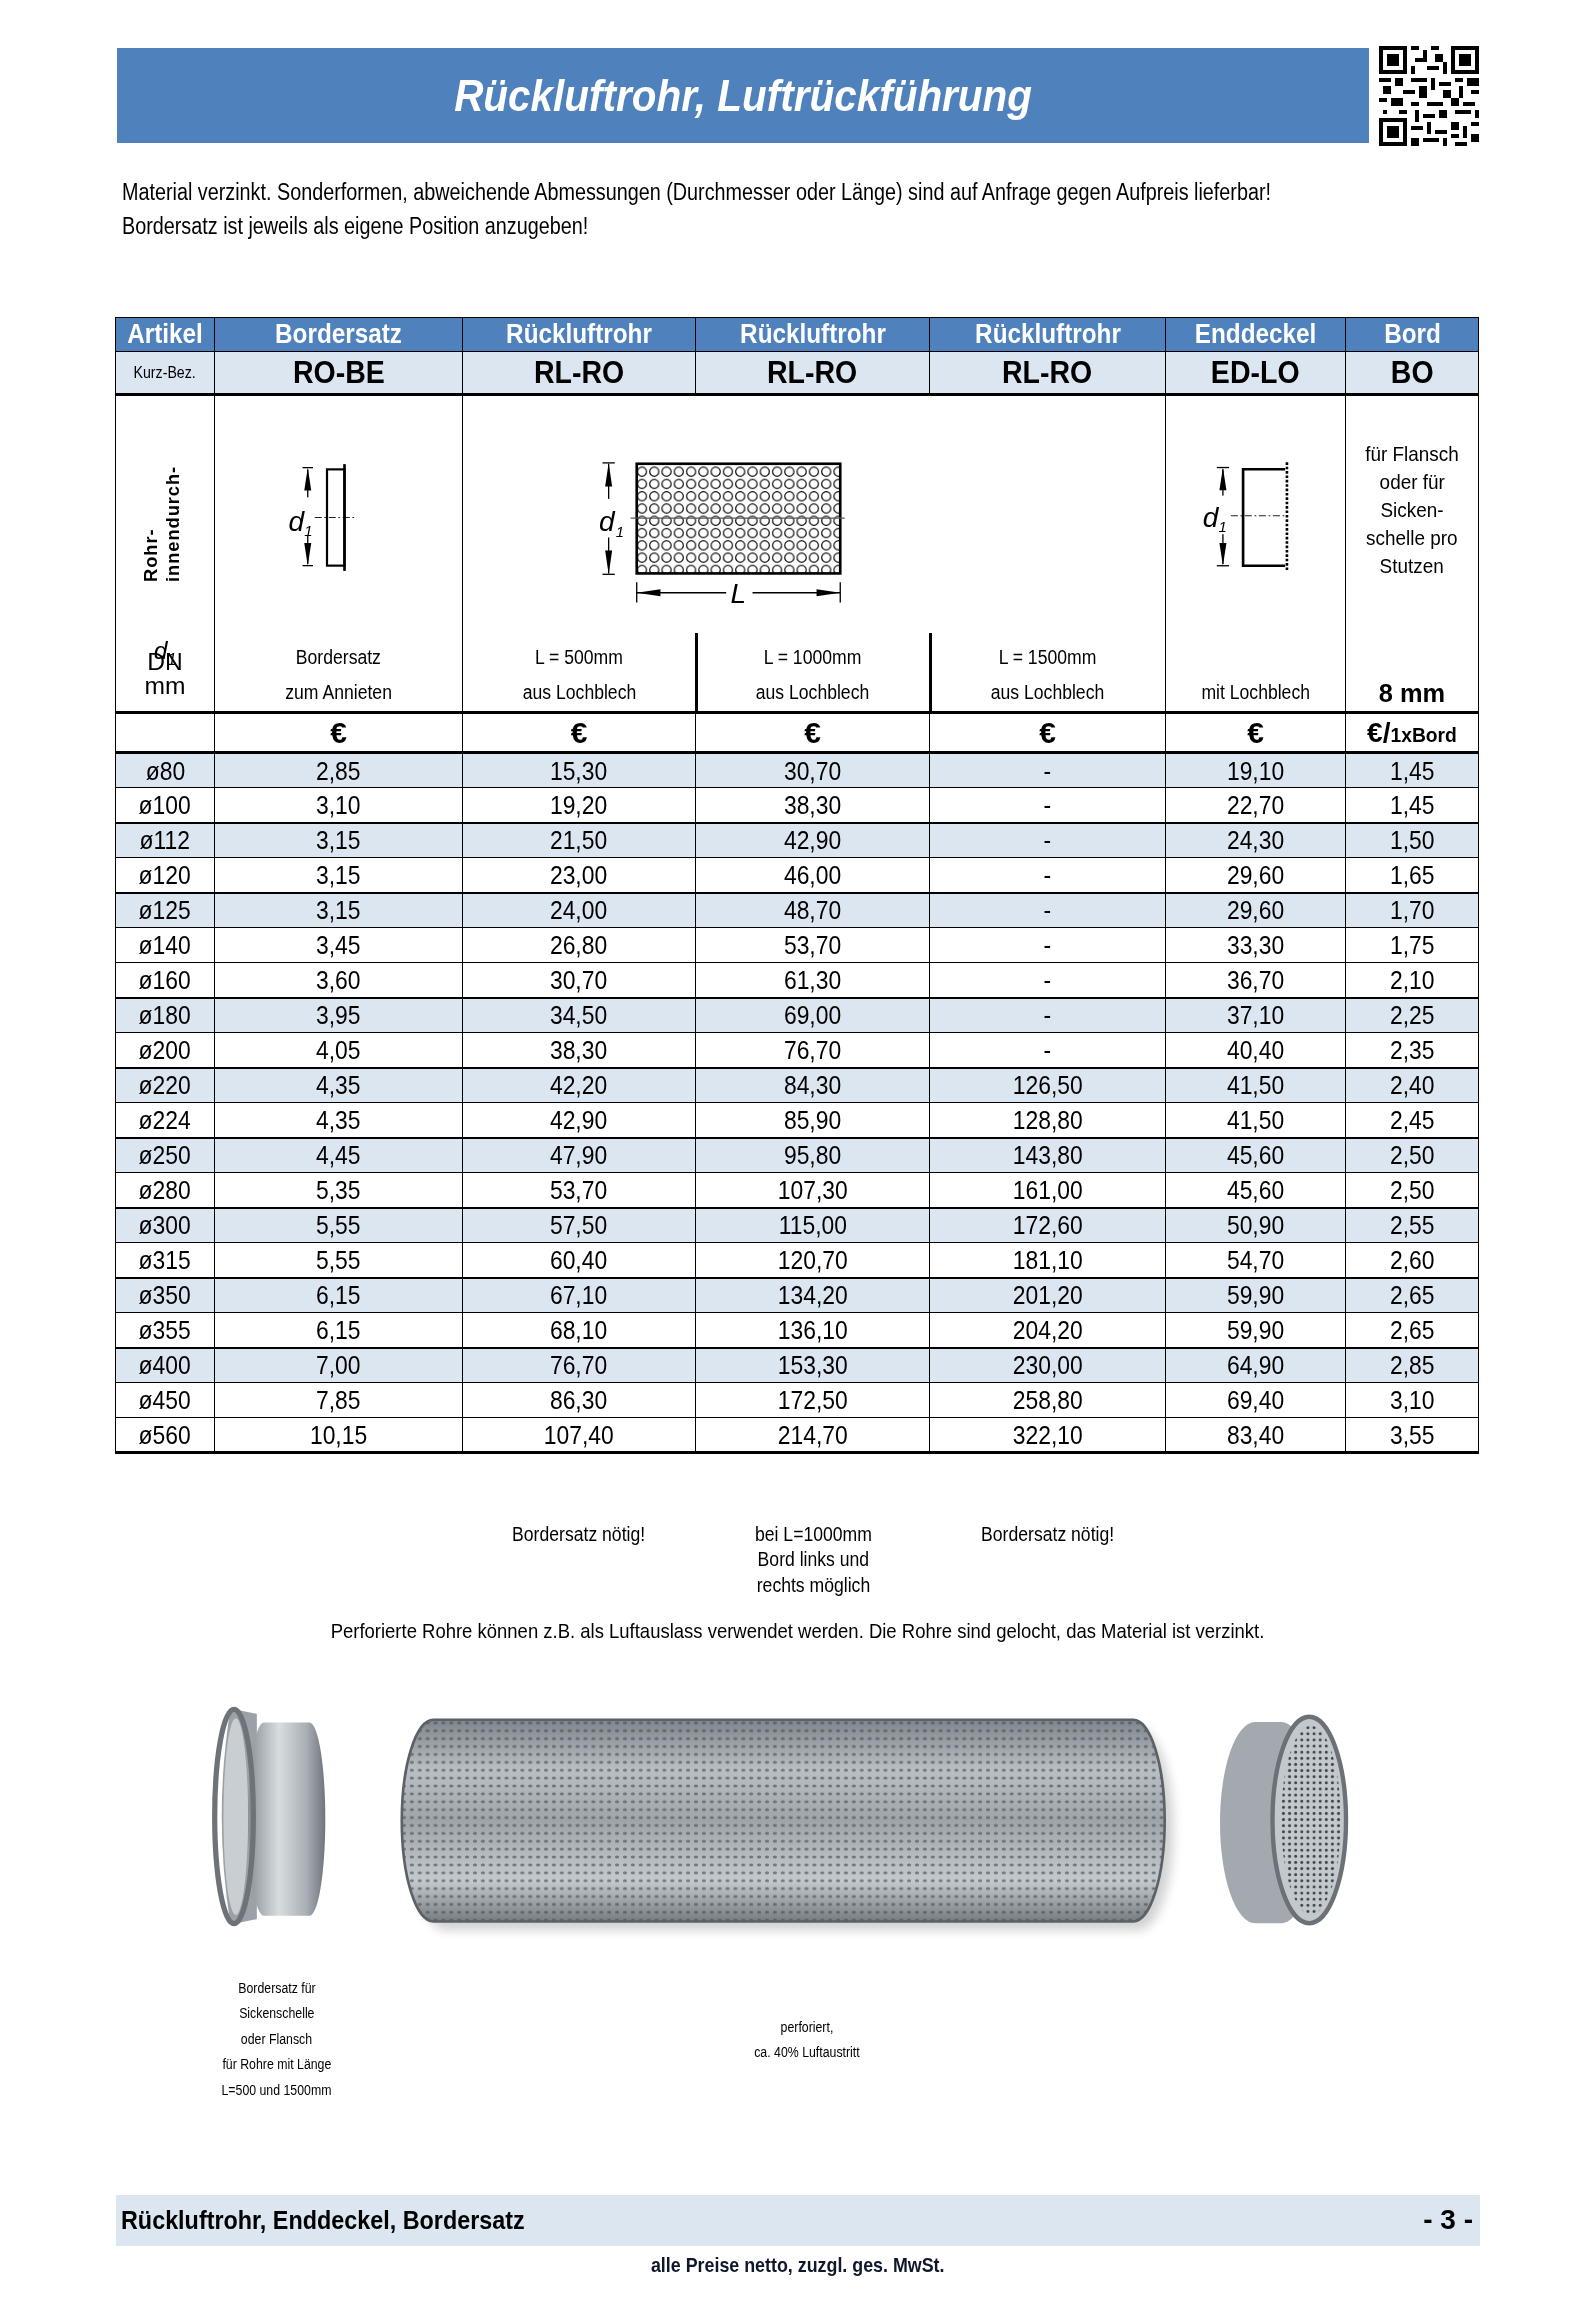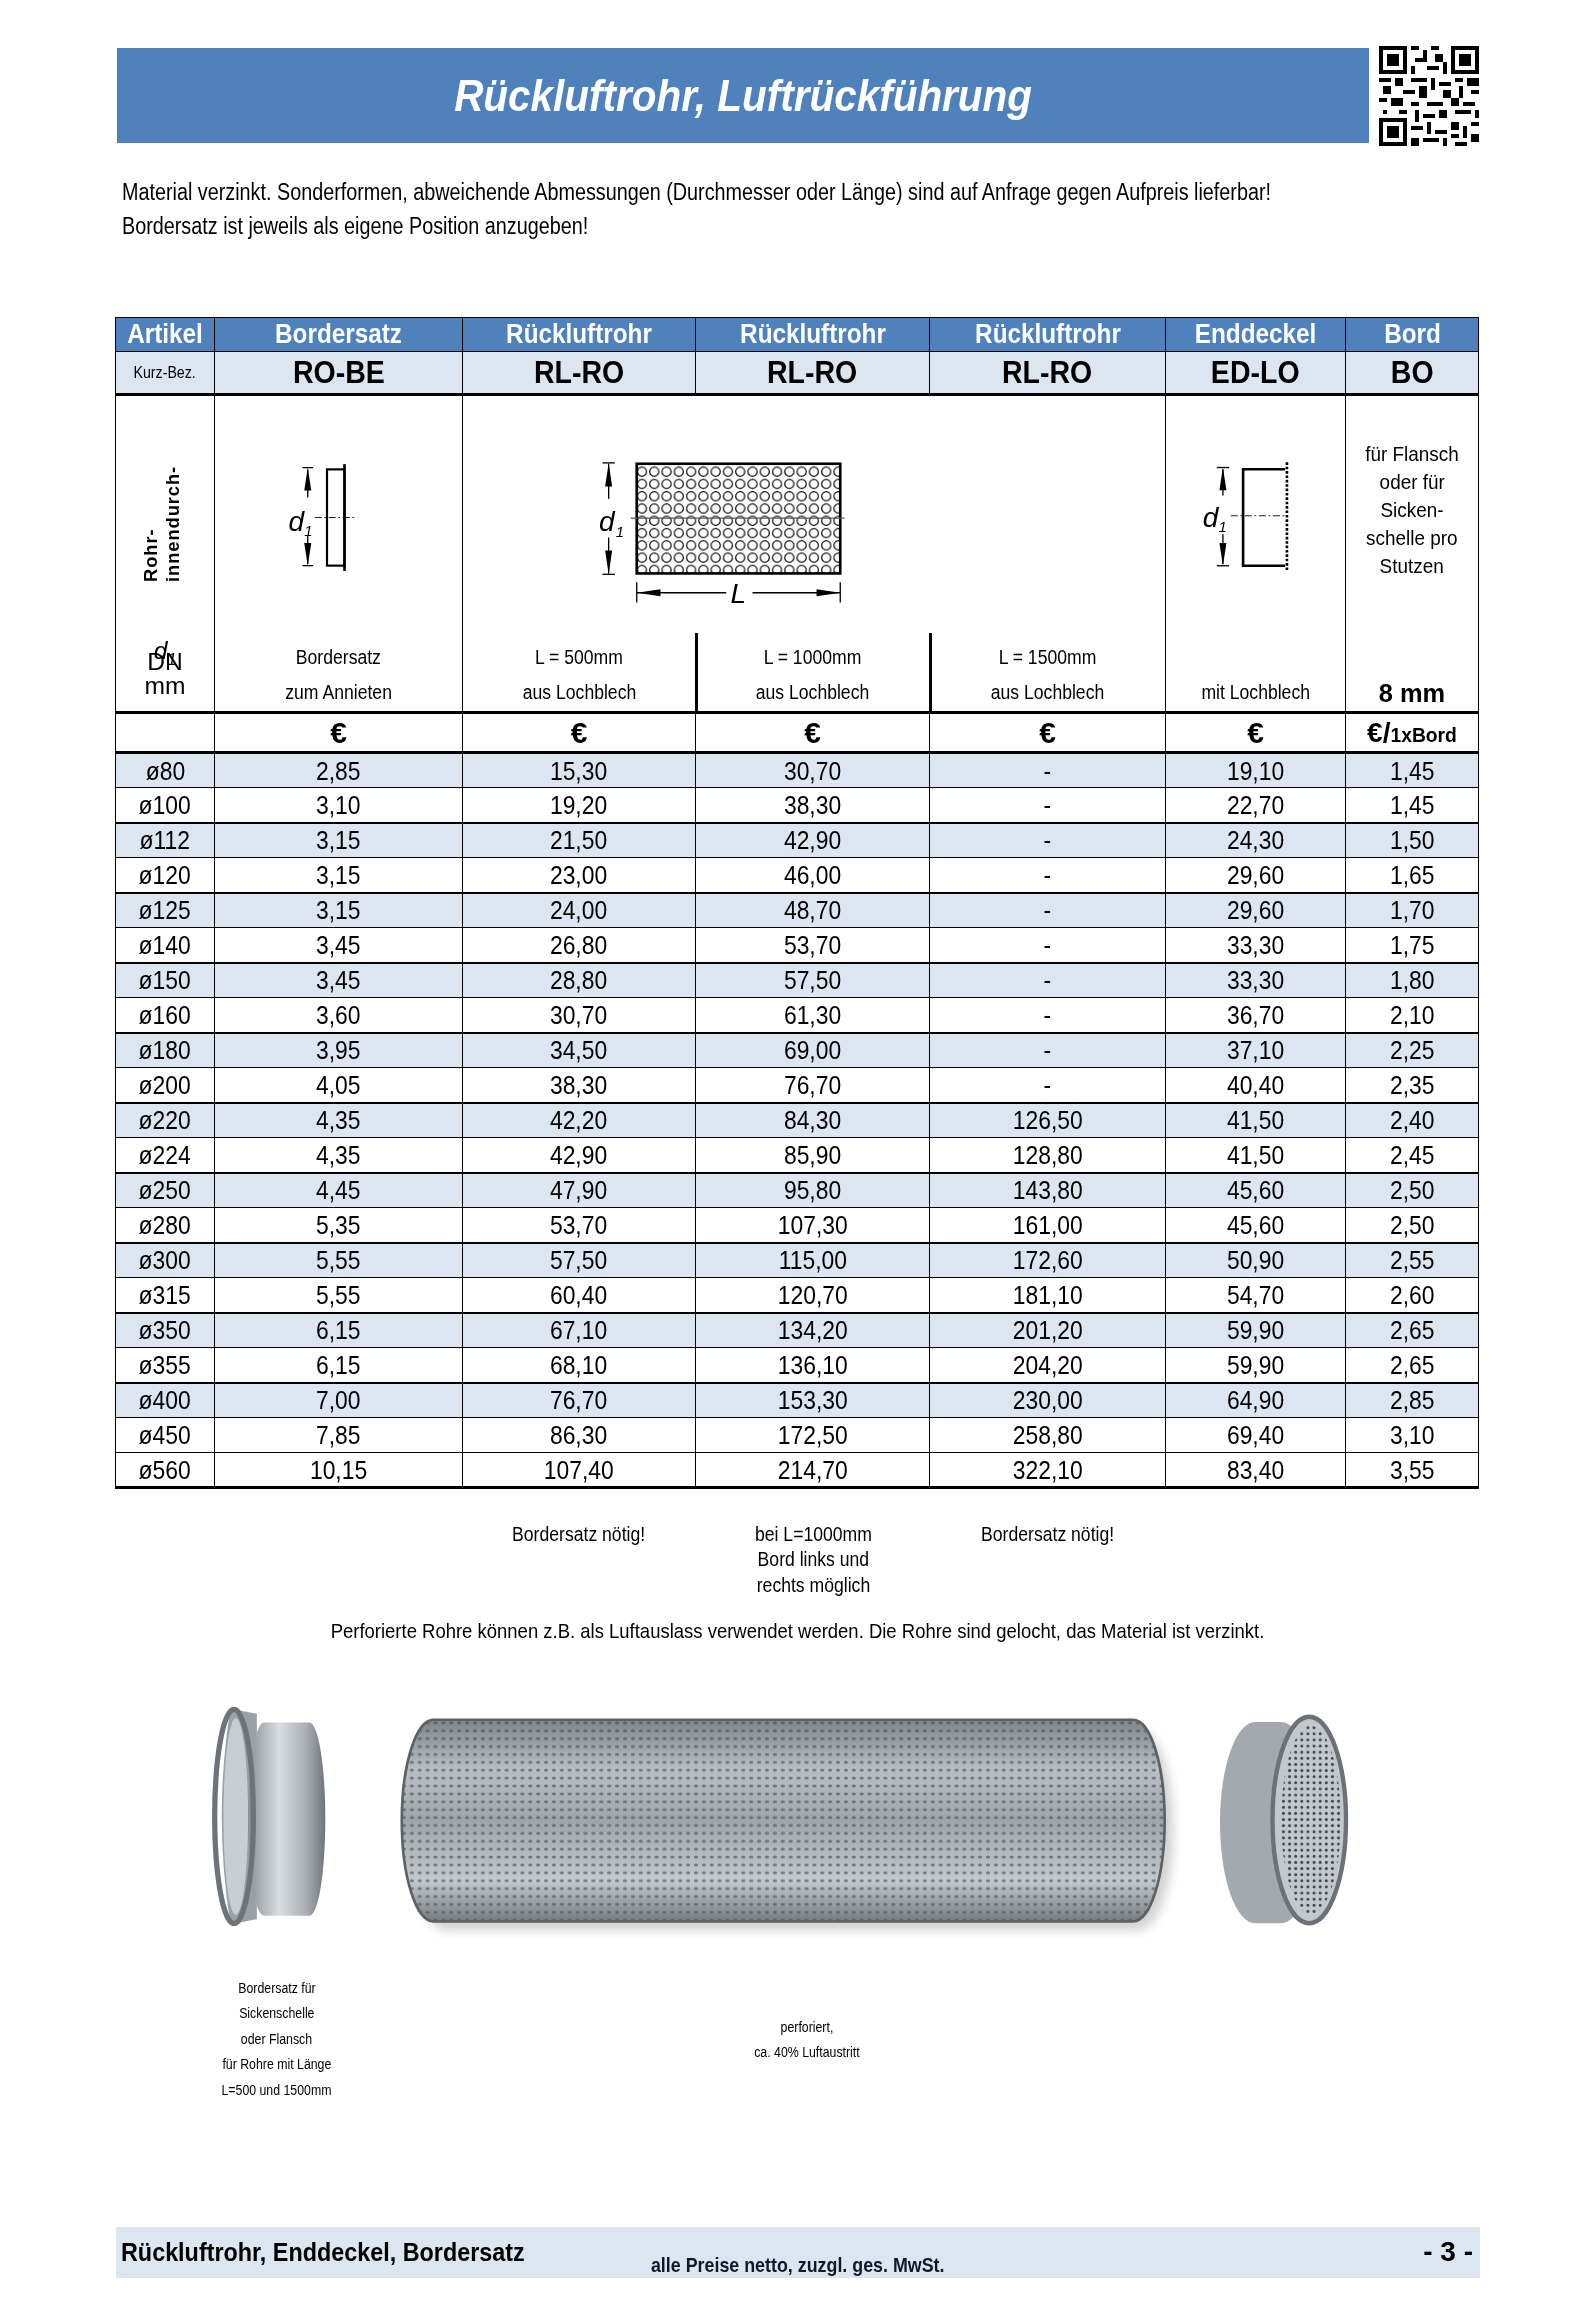--- a/index.html
+++ b/index.html
@@ -60,21 +60,21 @@
 
   .notes { position: absolute; top: 1522px; font-size: 20px; line-height: 25.4px; text-align: center; }
   .notes span { display: inline-block; transform: scaleX(0.88); }
   .perf-note { position: absolute; left: 0; width: 1596px; top: 1619px; text-align: center; font-size: 21px; }
   .perf-note span { display: inline-block; transform: scaleX(0.88); }
 
   .photo { position: absolute; }
   .caption { position: absolute; font-size: 14px; line-height: 25.4px; text-align: center; }
   .caption span { display: inline-block; transform: scaleX(0.88); }
 
-  .footer-bar { position: absolute; left: 116px; top: 2195px; width: 1364px; height: 51px; background: #dce6f1; margin-top: 32px; }
+  .footer-bar { position: absolute; left: 116px; top: 2195px; width: 1364px; height: 51px; background: #dce6f1; }
   .footer-title { position: absolute; left: 5.3px; top: 10.5px; font-size: 25.4px; font-weight: bold; }
   .footer-title span { display: inline-block; transform: scaleX(0.92); transform-origin: left center; }
   .footer-page { position: absolute; right: 7px; top: 8.8px; font-size: 28px; font-weight: bold; }
   .price-note { position: absolute; left: 0; width: 1596px; top: 2253px; text-align: center; color: #0f172a; font-size: 21px; font-weight: bold; }
   .price-note span { display: inline-block; transform: scaleX(0.85); }
 </style>
 </head>
 <body>
 
 <div class="title-bar">
@@ -332,29 +332,20 @@
       </tr>
       <tr class="drow">
         <td><span>ø140</span></td>
         <td><span>3,45</span></td>
         <td><span>26,80</span></td>
         <td><span>53,70</span></td>
         <td><span>-</span></td>
         <td><span>33,30</span></td>
         <td><span>1,75</span></td>
       </tr>
-      <tr class="drow alt thick">
-        <td><span>ø150</span></td>
-        <td><span>3,45</span></td>
-        <td><span>28,80</span></td>
-        <td><span>57,50</span></td>
-        <td><span>-</span></td>
-        <td><span>33,30</span></td>
-        <td><span>1,80</span></td>
-      </tr>
       <tr class="drow">
         <td><span>ø160</span></td>
         <td><span>3,60</span></td>
         <td><span>30,70</span></td>
         <td><span>61,30</span></td>
         <td><span>-</span></td>
         <td><span>36,70</span></td>
         <td><span>2,10</span></td>
       </tr>
       <tr class="drow alt thick">

